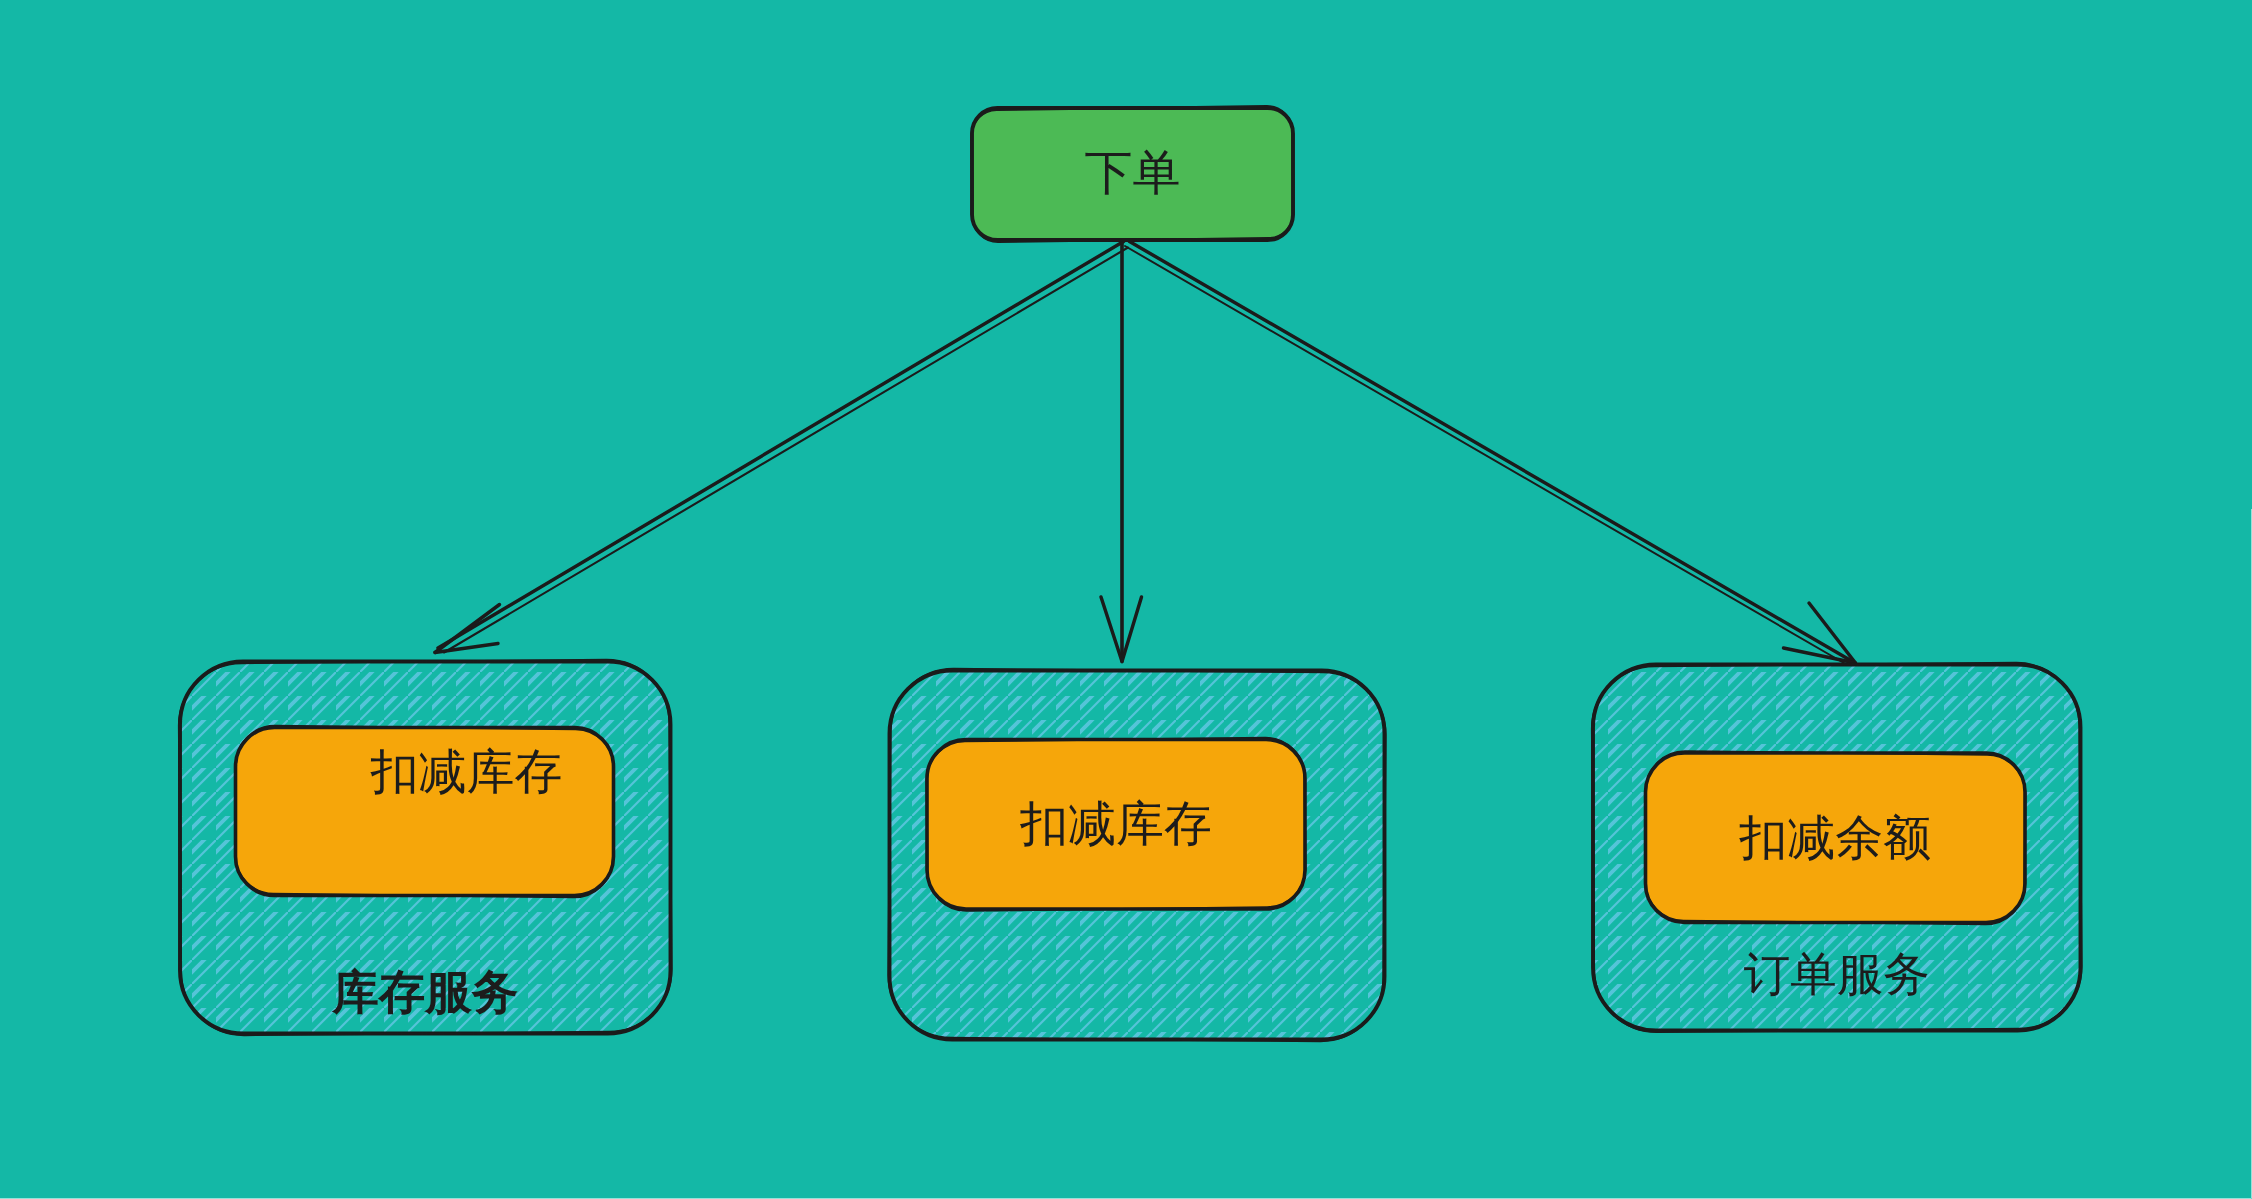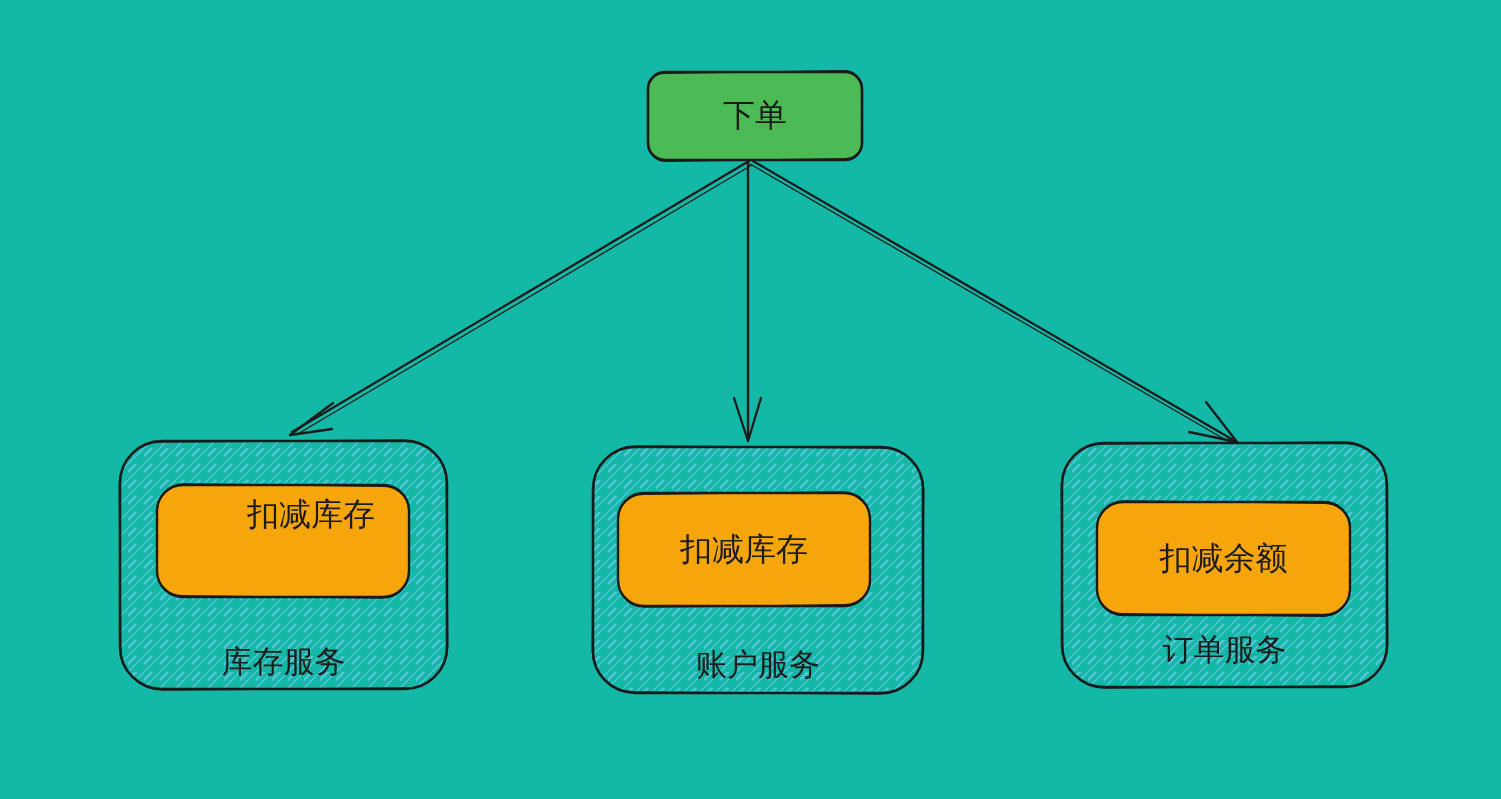--- a/index.html
+++ b/index.html
@@ -24,21 +24,21 @@
   }
   .node-label   { font-size: 32px; }
   .action-label { font-size: 32px; }
   .service-label{ font-size: 31px; }
 
   
   #t-root   { left: 648px;  top: 72px;  width: 214px; height: 88px;  }
   #t-act0   { left: 157px;  top: 459px; width: 252px; height: 112px; margin-left: 28px; }
   #t-act1   { left: 618px;  top: 493px; width: 252px; height: 113px; }
   #t-act2   { left: 1097px; top: 502px; width: 253px; height: 113px; }
-  #t-svc0   { left: 120px;  top: 642px; width: 327px; height: 40px;  }
+  #t-svc0   { left: 120px;  top: 642px; width: 327px; height: 40px; font-weight: bold;  }
   #t-svc1   { left: 593px;  top: 645px; width: 330px; height: 40px;  }
   #t-svc2   { left: 1062px; top: 630px; width: 325px; height: 40px;  }
 </style>
 </head>
 <body>
 
 <div class="canvas">
 
   <svg width="1501" height="799" viewBox="0 0 1501 799">
     <defs>
@@ -104,16 +104,15 @@
     </g>
   </svg>
 
   <div id="t-root" class="txt node-label">下单</div>
 
   <div id="t-act0" class="txt action-label">扣减库存</div>
   <div id="t-act1" class="txt action-label">扣减库存</div>
   <div id="t-act2" class="txt action-label">扣减余额</div>
 
   <div id="t-svc0" class="txt service-label">库存服务</div>
-  <div id="t-svc1" class="txt service-label">账户服务</div>
   <div id="t-svc2" class="txt service-label">订单服务</div>
 
 </div>
 
 </body></html>

